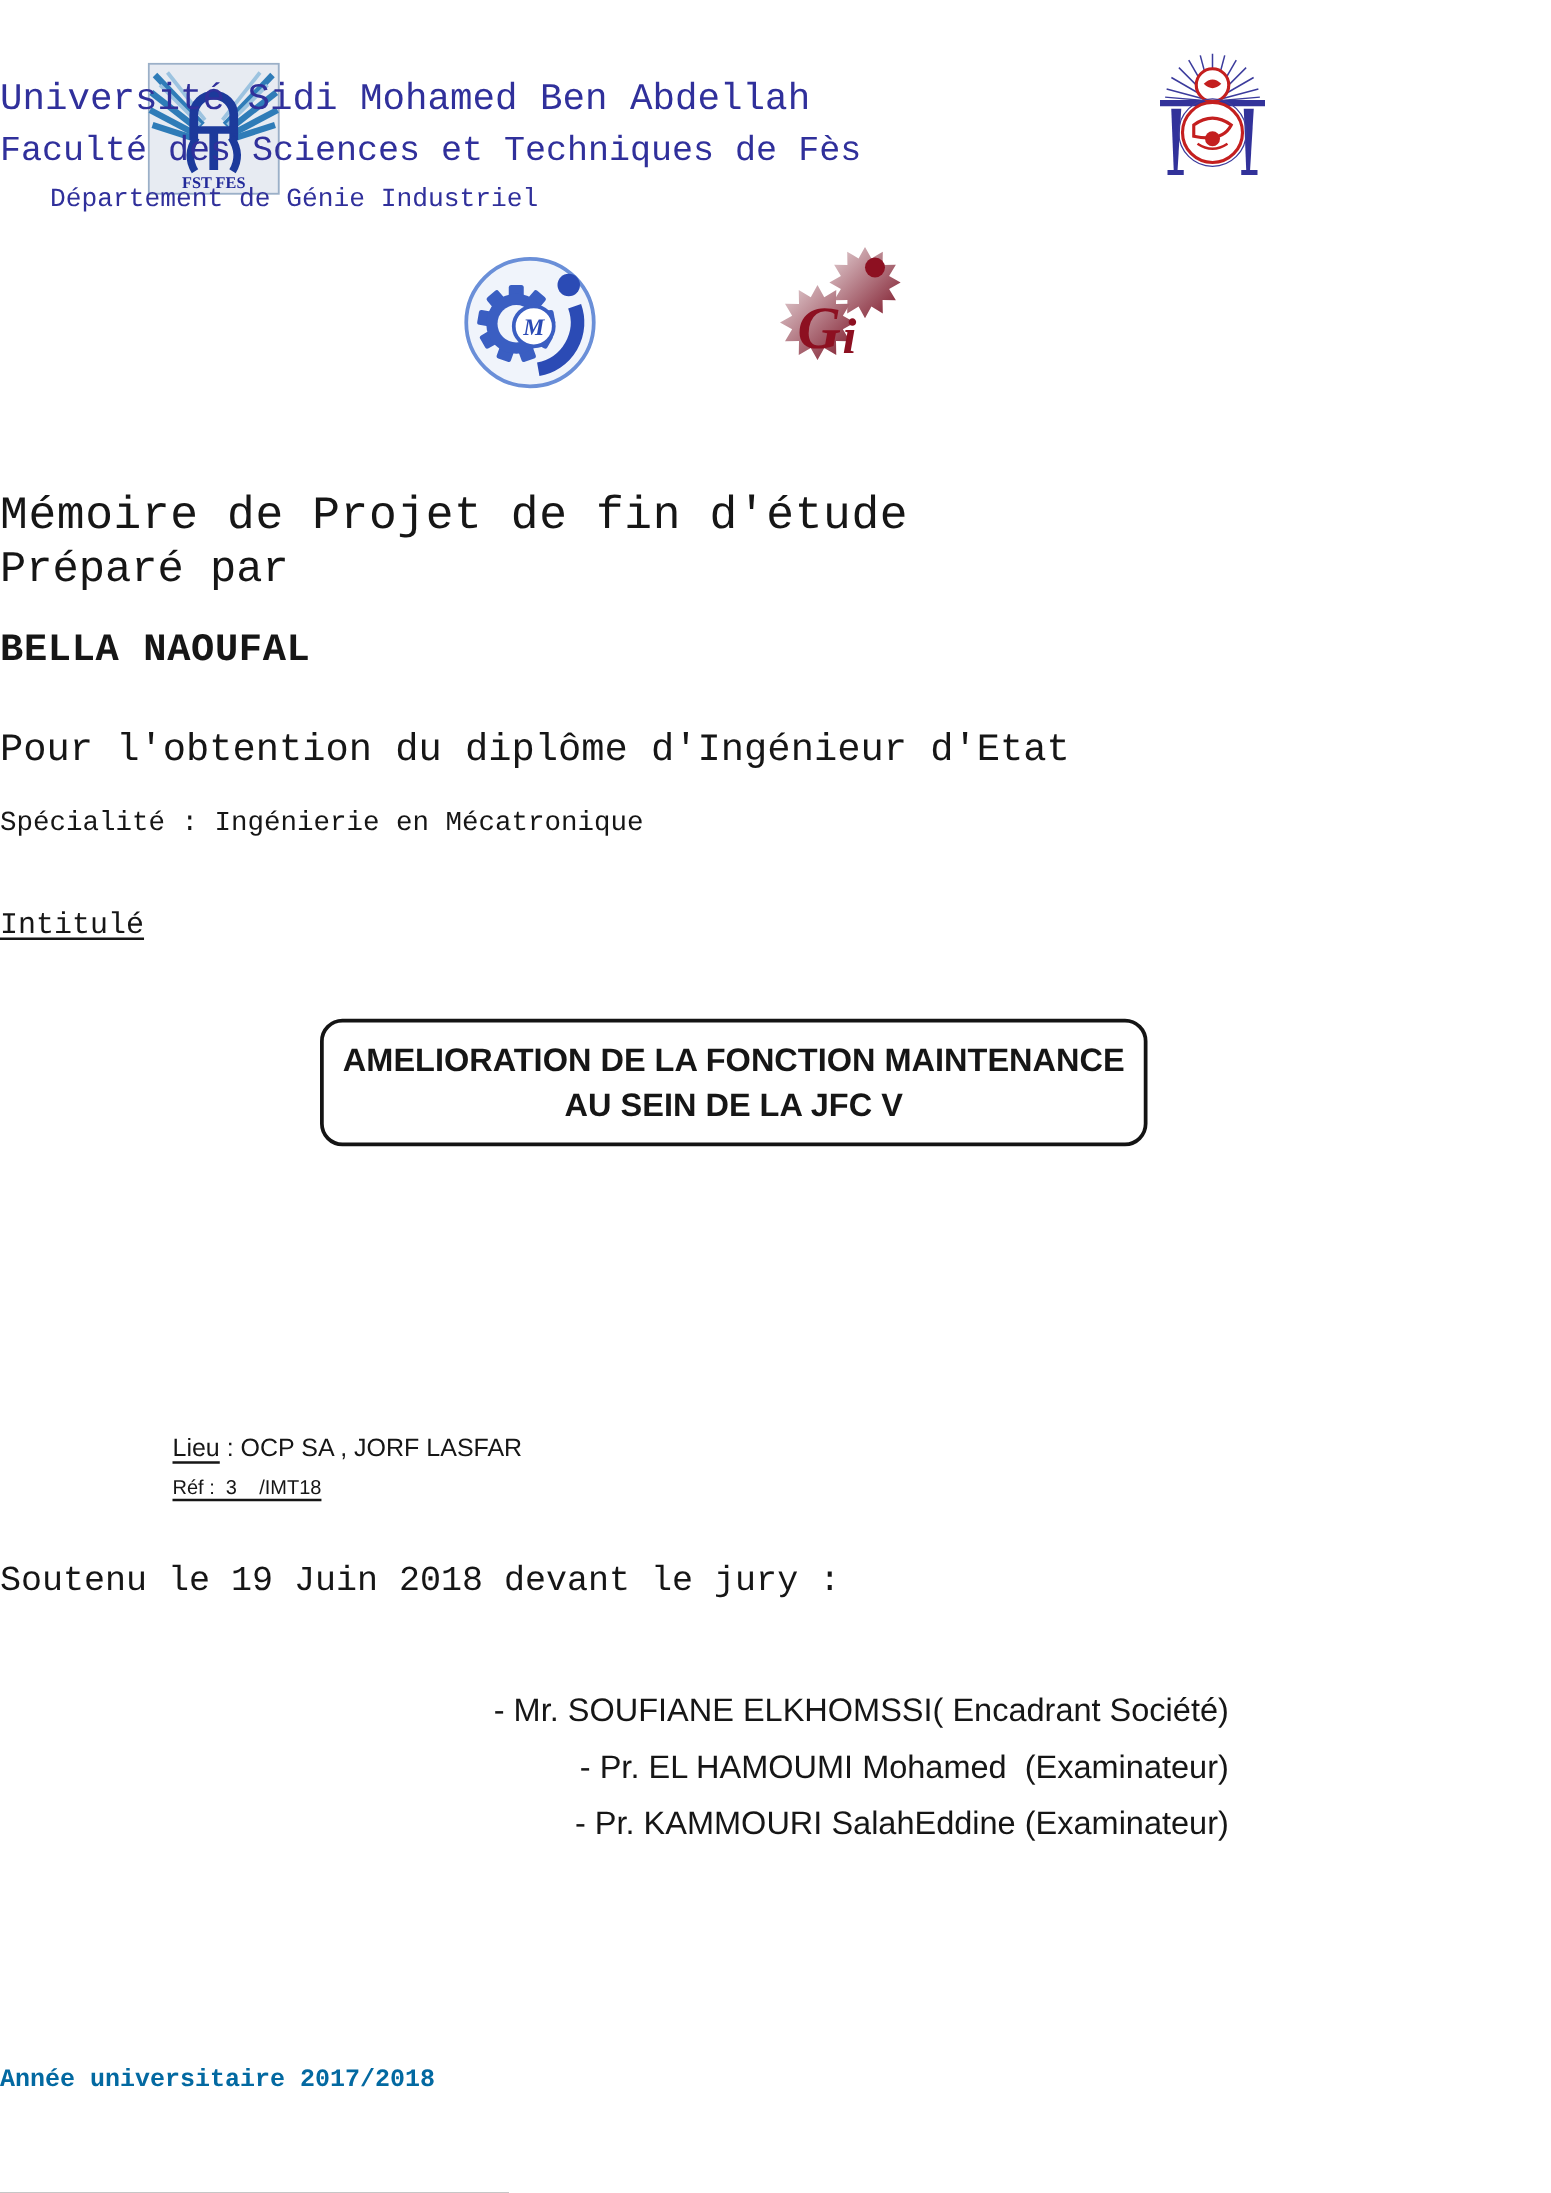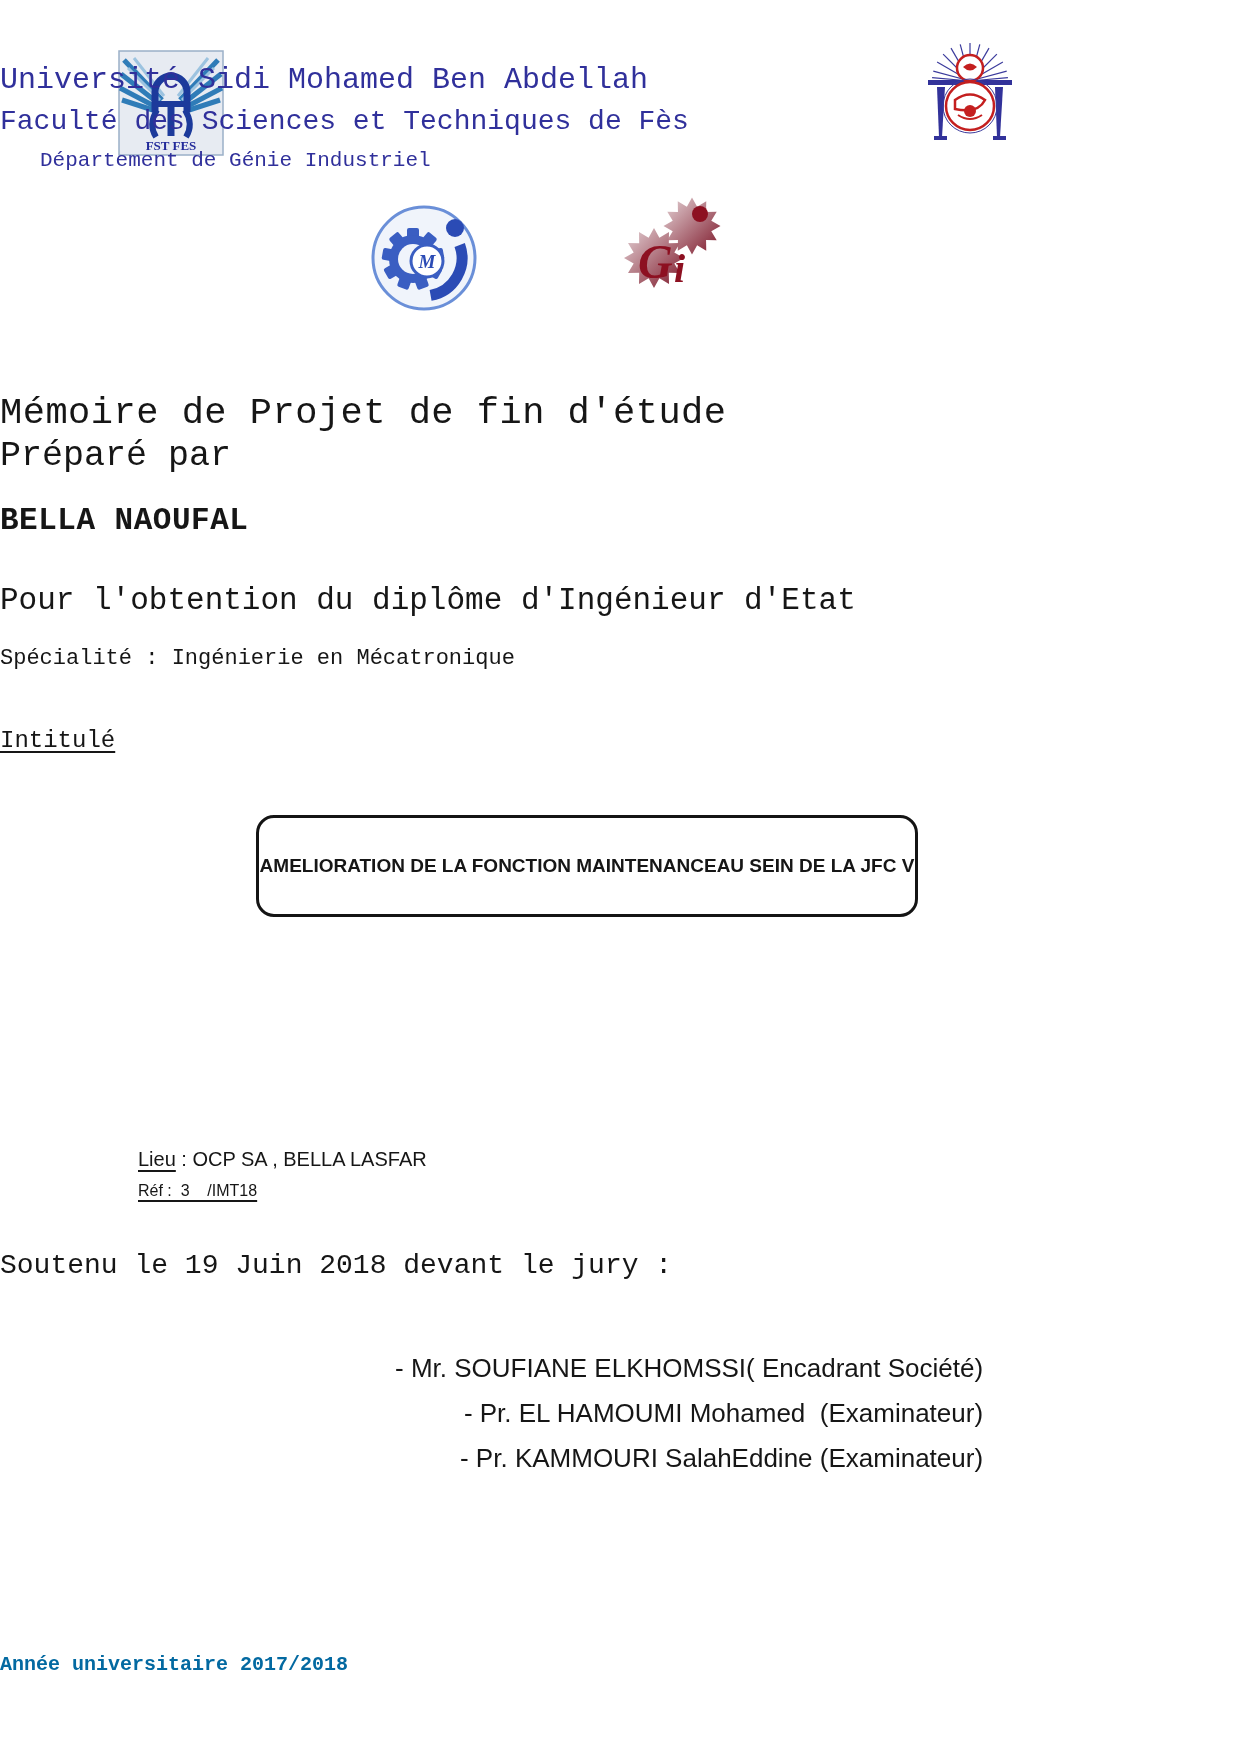--- a/index.html
+++ b/index.html
@@ -22,22 +22,22 @@
   .fst-logo svg,.emblem svg,.mecha svg,.gi svg{width:100%;height:100%;display:block;}
 
   .doc-title{top:367px;font-size:37px;letter-spacing:.5px;margin-top:25px;}
   .prep{top:436px;font-size:35px;}
   .author{top:503px;font-size:31px;font-weight:bold;letter-spacing:.5px;}
   .degree{top:583px;font-size:31px;}
   .spec{top:646px;font-size:22px;}
   .intit{top:727px;font-size:24px;}
 
   .title-box{left:256px;top:815px;width:656px;height:96px;border:3px solid #141414;
-             border-radius:18px;display:flex;flex-direction:row;align-items:center;
-             justify-content:center;font-weight:bold;font-size:19px;line-height:1.4;
+             border-radius:18px;display:flex;flex-direction:column;align-items:center;
+             justify-content:center;font-weight:bold;font-size:26px;line-height:1.4;
              text-align:center;}
 
   .lieu{left:138px;top:1148px;font-size:20px;}
   .ref{left:138px;top:1182px;font-size:16px;}
   .soutenu{top:1250px;font-size:28px;}
   .jury{left:395px;top:1346px;font-size:26px;line-height:45px;}
   .footer{top:1653px;font-size:20px;font-weight:bold;color:#0369a1;}
 </style>
 </head>
 <body>
@@ -189,21 +189,21 @@
   <div class="centered-col intit">
     <span class="ul">Intitulé</span>
   </div>
 
   <div class="abs title-box">
     <div>AMELIORATION DE LA FONCTION MAINTENANCE</div>
     <div>AU SEIN DE LA JFC V</div>
   </div>
 
   <div class="abs lieu">
-    <span class="ul">Lieu</span><span class="pre"> : OCP SA , BELLA LASFAR</span>
+    <span class="ul">Lieu</span><span class="pre"> : OCP SA , JORF LASFAR</span>
   </div>
   <div class="abs ref ul pre">Réf :  3    /IMT18</div>
 
   <div class="centered-col soutenu">Soutenu le 19 Juin 2018 devant le jury :</div>
 
   <div class="abs jury">
     <div class="pre">- Mr. SOUFIANE ELKHOMSSI( Encadrant Société)</div>
     <div class="pre">- Pr. EL HAMOUMI Mohamed  (Examinateur)</div>
     <div class="pre">- Pr. KAMMOURI SalahEddine (Examinateur)</div>
   </div>

